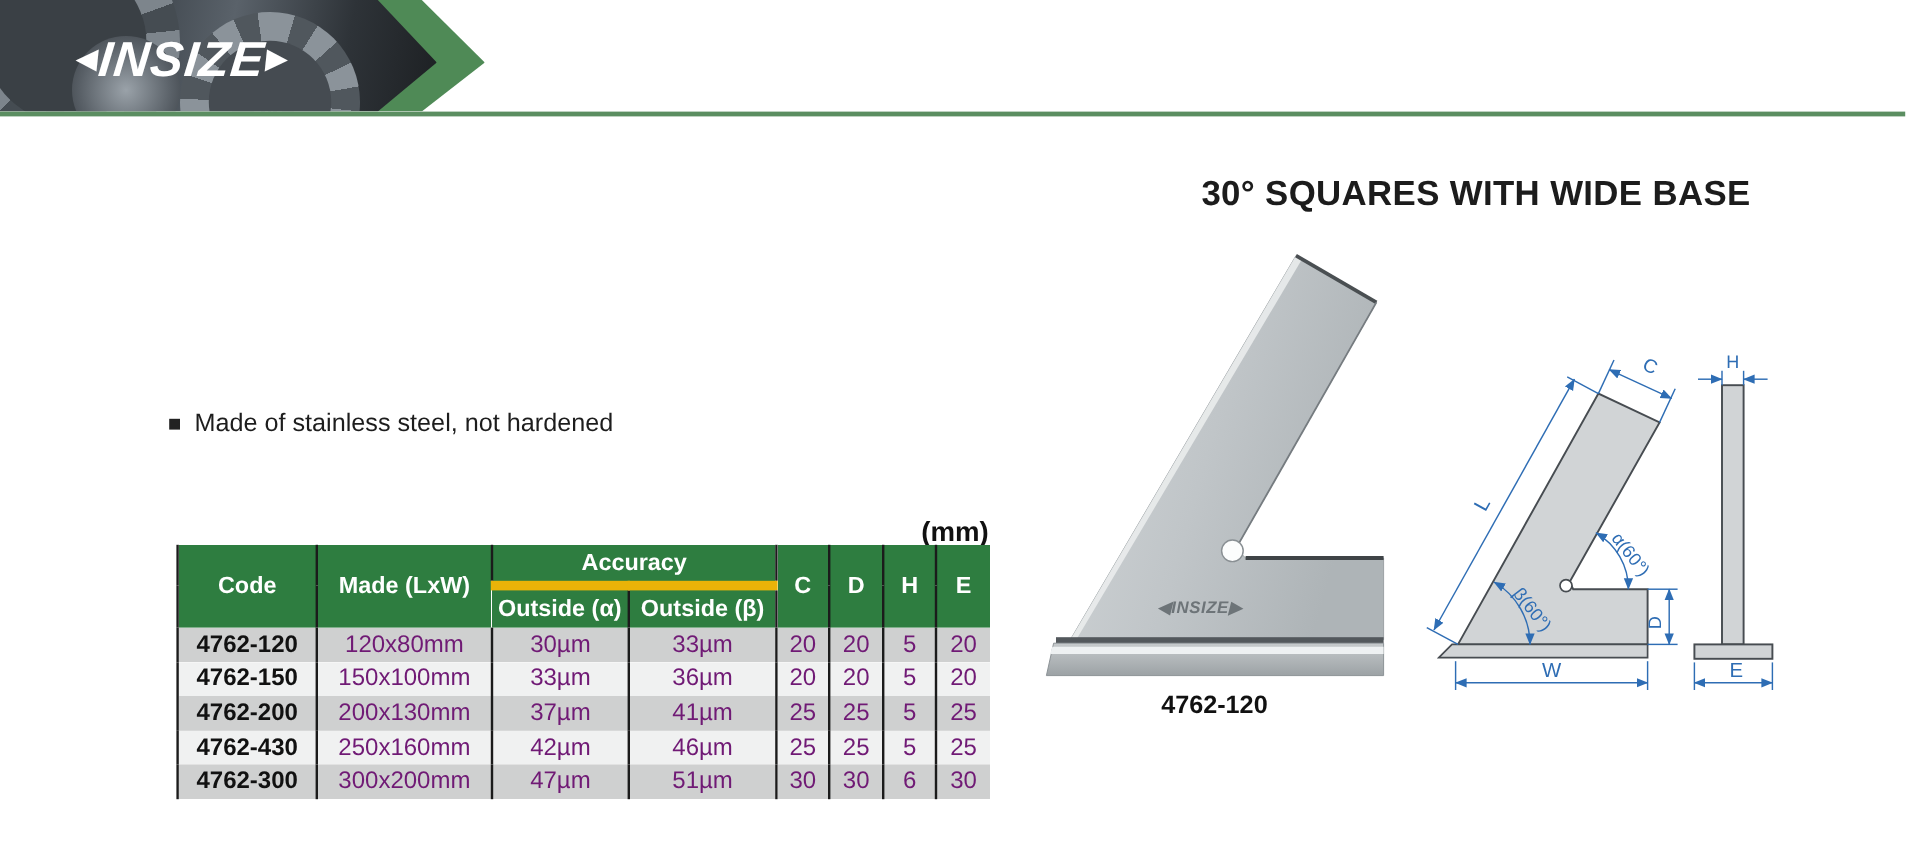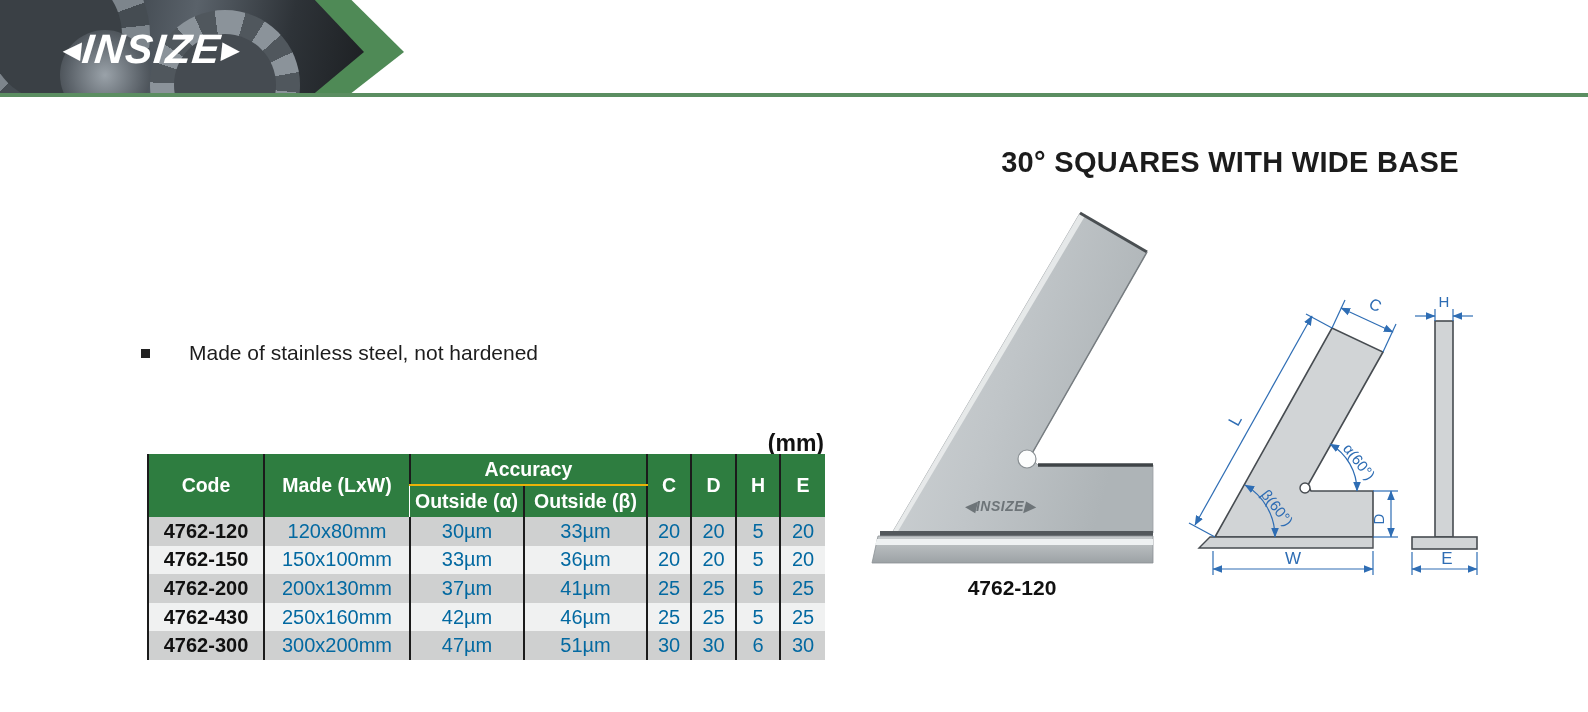--- a/index.html
+++ b/index.html
@@ -26,37 +26,37 @@
   .gear.g3{left:60px;top:30px;width:90px;height:90px;
       background:radial-gradient(circle,#9aa2a9 0%,#596067 60%,#33383d 100%);}
   .logo{position:absolute;left:62px;top:26px;display:flex;align-items:center;color:#ffffff;
       transform:skewX(-6deg);}
   .logo .txt{font-size:41px;font-weight:bold;font-style:italic;letter-spacing:1px;}
   .logo .arr{font-size:24px;line-height:41px;margin:0 1px;}
 
   
   .title{position:absolute;left:960px;top:146px;width:540px;text-align:center;
       font-size:29px;font-weight:bold;color:#1c1c1c;letter-spacing:0.3px;}
-  .bullet{position:absolute;left:141px;top:341px;display:flex;align-items:flex-start;gap:27px;}
+  .bullet{position:absolute;left:141px;top:341px;display:flex;align-items:flex-start;}
   .bullet .sq{width:9px;height:9px;background:#222;margin:8px 12px 0 0;flex:0 0 auto;}
   .bullet .txt{font-size:21px;color:#1d1d1d;}
   .unit{position:absolute;left:724px;top:430px;width:100px;text-align:right;
       font-size:23px;font-weight:bold;color:#111;}
 
   
   .spec-wrap{position:absolute;left:147px;top:454px;}
   table.spec{border-collapse:collapse;table-layout:fixed;width:677px;border-left:2px solid #1b1b1b;}
   table.spec th,table.spec td{padding:0;text-align:center;vertical-align:middle;
       border-left:2px solid #1b1b1b;overflow:hidden;}
   table.spec th:first-child,table.spec td:first-child{border-left:none;}
   table.spec thead th{background:#2e7d40;color:#ffffff;font-weight:bold;font-size:19.5px;}
   table.spec thead tr.r1 th{height:30px;}
   table.spec thead tr.r2 th{height:31px;}
-  table.spec thead th.acc{border-bottom:2px solid #eab308;margin-top:26px;}
-  table.spec tbody td{font-size:20px;color:#0369a1;height:28.6px;}
+  table.spec thead th.acc{border-bottom:8px solid #eab308;margin-top:26px;}
+  table.spec tbody td{font-size:20px;color:#701a75;height:28.6px;}
   table.spec tbody tr:nth-child(odd) td{background:#cfd0d0;}
   table.spec tbody tr:nth-child(even) td{background:#f0f1f1;}
   table.spec tbody td.code{font-weight:bold;color:#111;}
 
   
   .photo-svg{position:absolute;left:862px;top:195px;}
   .prod-label{position:absolute;left:862px;top:576px;width:300px;text-align:center;
       font-size:21px;font-weight:bold;color:#111;}
   .diagram-svg{position:absolute;left:1185px;top:295px;}
 </style>

